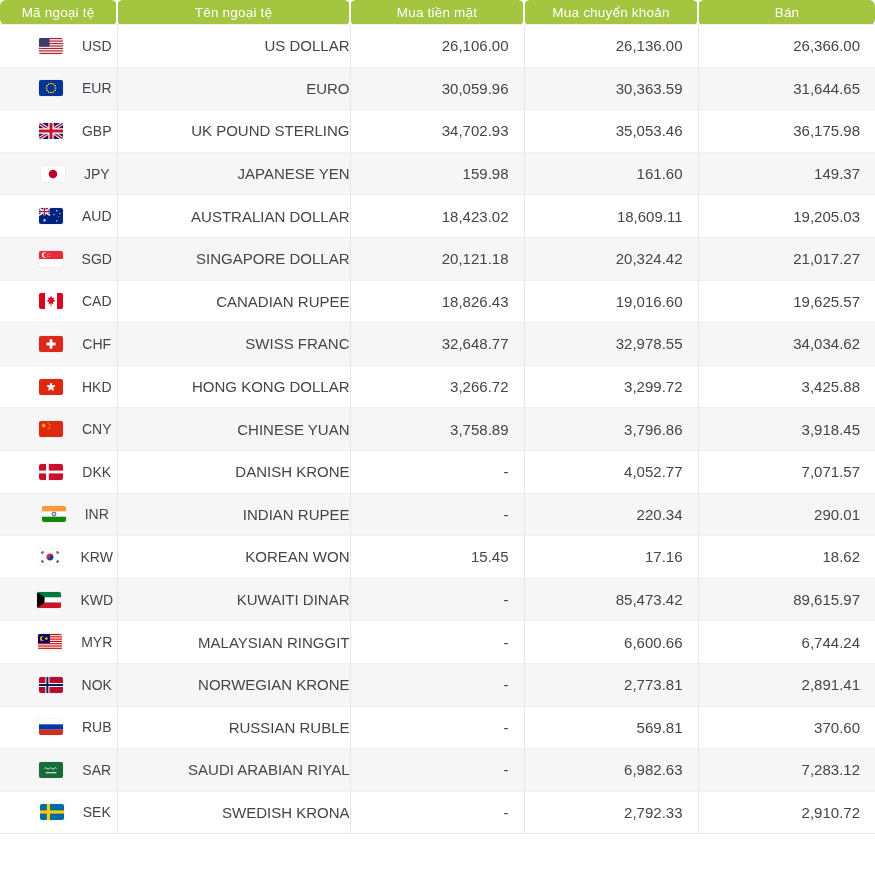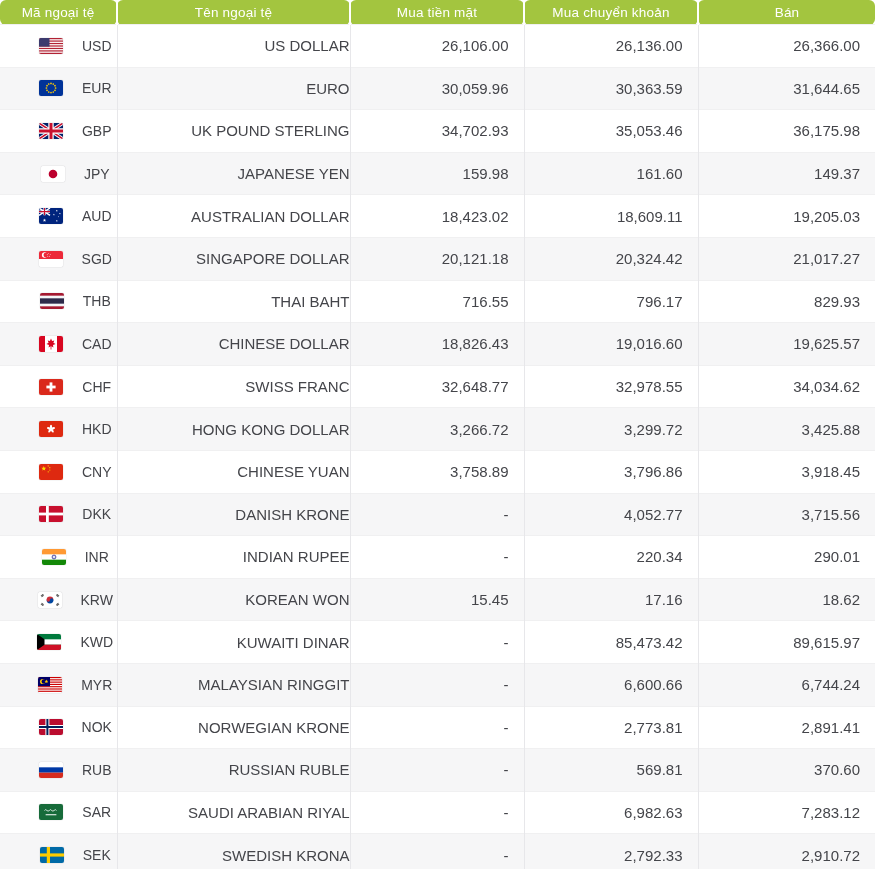--- a/index.html
+++ b/index.html
@@ -196,54 +196,36 @@
               </span>
         <span class="code">SGD</span>
       </span>
     </td>
     <td class="c-name">SINGAPORE DOLLAR</td>
     <td class="c-num">20,121.18</td>
     <td class="c-num">20,324.42</td>
     <td class="c-num">21,017.27</td>
   </tr>
 
-  <tr>
-    <td>
-      <span class="cellflex">
-        <span class="flag">
-                <svg xmlns="http://www.w3.org/2000/svg" viewBox="0 0 24 16" width="24" height="16">
-                  <rect width="24" height="16" fill="#A51931"></rect>
-                  <rect y="2.67" width="24" height="10.66" fill="#F4F5F8"></rect>
-                  <rect y="5.33" width="24" height="5.34" fill="#2D2A4A"></rect>
-                </svg>
-              </span>
-        <span class="code">THB</span>
-      </span>
-    </td>
-    <td class="c-name">THAI BAHT</td>
-    <td class="c-num">716.55</td>
-    <td class="c-num">796.17</td>
-    <td class="c-num">829.93</td>
-  </tr>
 
   <tr>
     <td>
       <span class="cellflex">
         <span class="flag">
                 <svg xmlns="http://www.w3.org/2000/svg" viewBox="0 0 24 16" width="24" height="16">
                   <rect width="24" height="16" fill="#fff"></rect>
                   <rect width="6" height="16" fill="#D80621"></rect>
                   <rect x="18" width="6" height="16" fill="#D80621"></rect>
                   <polygon points="12,2.6 13.1,5 15.3,4.4 14.4,6.8 16.6,8.1 14,9.1 14.4,11.4 12.4,10.2 12.4,13.4 11.6,13.4 11.6,10.2 9.6,11.4 10,9.1 7.4,8.1 9.6,6.8 8.7,4.4 10.9,5" fill="#D80621"></polygon>
                 </svg>
               </span>
         <span class="code">CAD</span>
       </span>
     </td>
-    <td class="c-name">CHINESE DOLLAR</td>
+    <td class="c-name">CANADIAN RUPEE</td>
     <td class="c-num">18,826.43</td>
     <td class="c-num">19,016.60</td>
     <td class="c-num">19,625.57</td>
   </tr>
 
   <tr>
     <td>
       <span class="cellflex">
         <span class="flag">
                 <svg xmlns="http://www.w3.org/2000/svg" viewBox="0 0 24 16" width="24" height="16">
@@ -314,21 +296,21 @@
                   <rect x="7" width="2.8" height="16" fill="#fff"></rect>
                   <rect y="6.6" width="24" height="2.8" fill="#fff"></rect>
                 </svg>
               </span>
         <span class="code">DKK</span>
       </span>
     </td>
     <td class="c-name">DANISH KRONE</td>
     <td class="c-num">-</td>
     <td class="c-num">4,052.77</td>
-    <td class="c-num">3,715.56</td>
+    <td class="c-num">7,071.57</td>
   </tr>
 
   <tr>
     <td>
       <span class="cellflex">
         <span class="flag">
                 <svg xmlns="http://www.w3.org/2000/svg" viewBox="0 0 24 16" width="24" height="16">
                   <rect width="24" height="16" fill="#fff"></rect>
                   <rect width="24" height="5.33" fill="#FF9933"></rect>
                   <rect y="10.67" width="24" height="5.33" fill="#138808"></rect>

